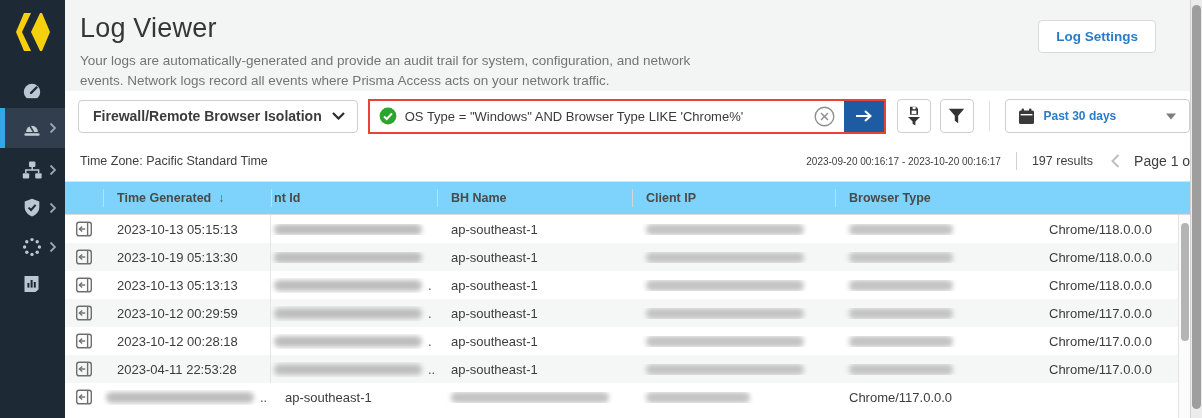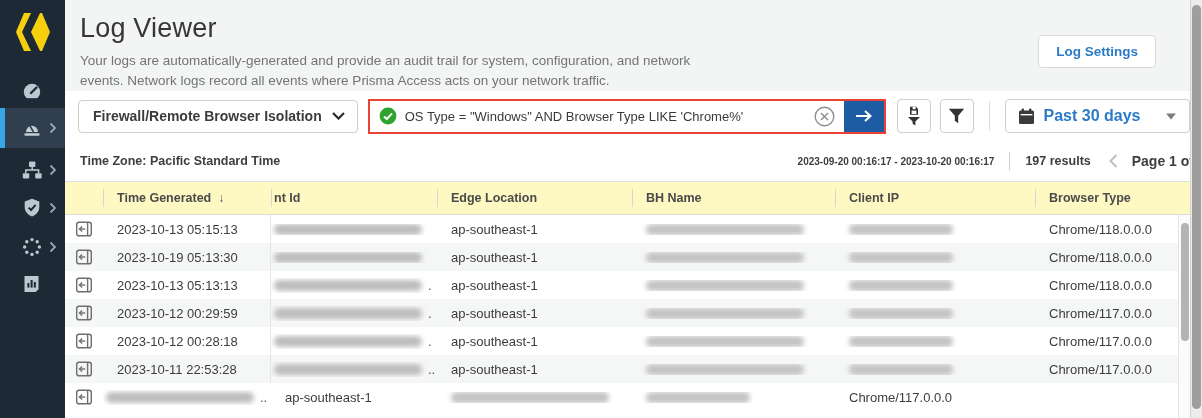--- a/index.html
+++ b/index.html
@@ -32,21 +32,21 @@
   .main { position:absolute; left:65px; top:0; right:0; bottom:0; background:#fff; }
 
   .header {
     height:91px; background:#f3f4f4; padding:13px 0 0 15px; position:relative;
   }
   .page-title { font-size:27px; font-weight:500; color:#363636; letter-spacing:.2px; }
   .page-desc {
     margin-top:7px; max-width:648px; font-size:13.5px; line-height:1.5; color:#747474;
   }
   .log-settings-btn {
-    position:absolute; top:35px; right:46px; background:#fff; border:1px solid #d9d9d9;
+    position:absolute; top:20px; right:46px; background:#fff; border:1px solid #d9d9d9;
     border-radius:4px; padding:8px 17px; font-size:13.5px; font-weight:600; color:#2b7bc8;
     cursor:pointer; font-family:"Liberation Sans", sans-serif;
   }
 
   
   .toolbar {
     height:50px; margin-right:12px; background:#fff;
     display:flex; align-items:center; padding-left:13px;
   }
   .logtype-select {
@@ -71,44 +71,44 @@
     width:34px; height:34px; background:#fff; border:1px solid #cfcfcf; border-radius:4px;
     display:flex; align-items:center; justify-content:center; cursor:pointer;
   }
   .icon-btn.first { margin-left:11px; }
   .icon-btn + .icon-btn { margin-left:9px; }
   .v-divider { width:1px; height:30px; background:#dcdcdc; margin:0 15px; }
   .date-btn {
     height:34px; width:186px; background:#fff; border:1px solid #cfcfcf; border-radius:4px;
     display:flex; align-items:center; padding:0 12px; gap:9px; cursor:pointer;
   }
-  .date-label { font-size:16px; font-weight:600; color:#2b7bc8; }
+  .date-label { font-size:12px; font-weight:600; color:#2b7bc8; }
   .date-caret { margin-left:auto; display:flex; }
 
   
   .statusbar {
     height:41px; margin-right:12px; border-bottom:1px solid #e0e0e0;
-    display:flex; align-items:center; padding-left:15px; overflow:hidden;font-weight:bold;
+    display:flex; align-items:center; padding-left:15px; overflow:hidden;
   }
   .tz { font-size:12.5px; color:#3e3e3e; }
   .sb-right { margin-left:auto; display:flex; align-items:center; }
   .date-range { font-size:10px; color:#3e3e3e; }
   .sb-div { width:1px; height:18px; background:#d0d0d0; margin:0 15px; }
   .results { font-size:12.5px; color:#3e3e3e; }
   .pg-prev { margin:0 14px 0 18px; display:flex; cursor:default; }
   .pg-label { font-size:14px; color:#3e3e3e; white-space:nowrap; margin-right:-4px; }
 
   
   .table-wrap { position:relative; margin-right:12px; }
   .thead, .trow {
     display:grid;
     grid-template-columns:38px 168px 166px 195px 203px 200px 143px;
     align-items:center;
   }
-  .thead { height:33px; border-bottom:1px solid #dcdcdc; background:#fef9c3; }
+  .thead { height:33px; border-bottom:1px solid #dcdcdc; background:#7dd3fc; }
   .th {
     position:relative; font-size:12.5px; font-weight:600; color:#4a4a4a;
     padding-left:14px; white-space:nowrap; overflow:hidden; cursor:pointer; height:100%;
     display:flex; align-items:center; gap:7px;
   }
   .th.clip { padding-left:3px; }
   .th::before {
     content:""; position:absolute; left:0; top:7px; bottom:7px; width:1px; background:#d6d6d6;
   }
   .th.no-div::before { display:none; }
@@ -323,21 +323,20 @@
     </div>
 
     <div class="table-wrap">
       <div class="thead">
         <div class="th no-div"></div>
         <div class="th">
           <span>Time Generated</span>
           <span class="sort-arrow">↓</span>
         </div>
         <div class="th clip">nt Id</div>
-        <div class="th">Edge Location</div>
         <div class="th">BH Name</div>
         <div class="th">Client IP</div>
         <div class="th">Browser Type</div>
       </div>
 
       <div>
   <div class="trow">
     <div class="cell c-icon">
       <span class="expand-btn">
         <svg width="18" height="18" viewBox="0 0 18 18">
@@ -471,21 +470,21 @@
     <div class="cell c-icon">
       <span class="expand-btn">
         <svg width="18" height="18" viewBox="0 0 18 18">
           <rect x="1.7" y="2.2" width="14.6" height="13.6" rx="2.4" fill="none" stroke="#6e6e6e" stroke-width="1.4"></rect>
           <line x1="12.6" y1="2.5" x2="12.6" y2="15.5" stroke="#6e6e6e" stroke-width="1.4"></line>
           <line x1="10.2" y1="9" x2="4.6" y2="9" stroke="#6e6e6e" stroke-width="1.4"></line>
           <polyline points="7.2,6.4 4.4,9 7.2,11.6" fill="none" stroke="#6e6e6e" stroke-width="1.4"></polyline>
         </svg>
       </span>
     </div>
-    <div class="cell c-time">2023-10-11 22:53:28</div>
+    <div class="cell c-time">2023-04-11 22:53:28</div>
     <div class="cell c-id">
       <span class="blur-blob blob-id"></span>
       <span class="id-trail">..</span>
     </div>
     <div class="cell">ap-southeast-1</div>
     <div class="cell">
       <span class="blur-blob blob-bh"></span>
     </div>
     <div class="cell">
       <span class="blur-blob blob-ip"></span>

